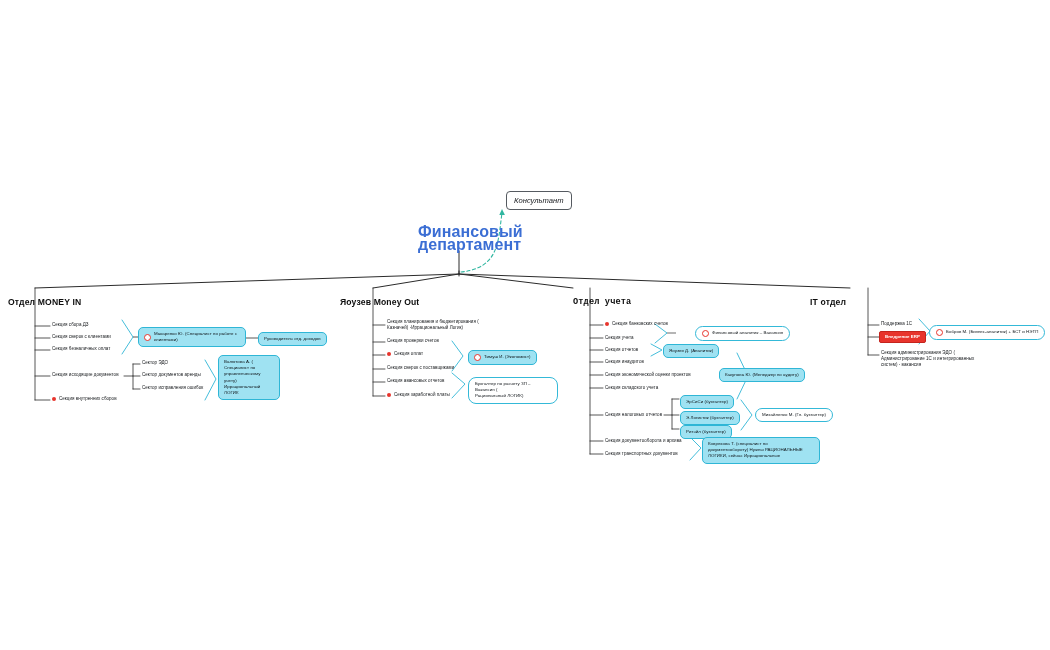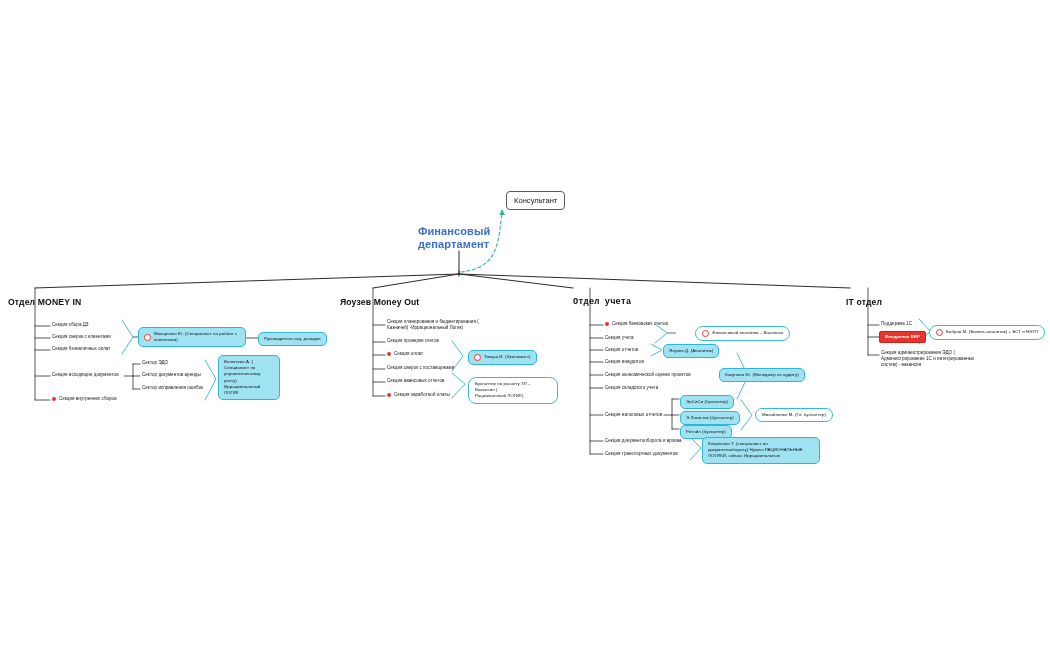--- a/index.html
+++ b/index.html
@@ -26,34 +26,35 @@
     pointer-events: none;
   }
   .node {
     position: absolute;
     box-sizing: border-box;
     white-space: nowrap;
   }
   
   .root-title {
     color: #3b6ed4;
-    font-size: 11px;
+    font-size: 16px;
     font-weight: bold;
     line-height: 13px;
     letter-spacing: .1px;
     white-space: pre-line;
   }
   
   .box-outline {
     border: 1px solid #555a60;
     border-radius: 4px;
     background: #ffffff;
     font-size: 7.6px;
     padding: 4px 7px;
     color: #15181c;
+    font-style: italic;
   }
   
   .dept {
     font-size: 8.6px;
     font-weight: bold;
     color: #0d0d0d;
     letter-spacing: .15px;
   }
   
   .leaf {
@@ -231,21 +232,21 @@
   <div class="node box-outline" style="left:506px; top:191px;">
     <span>Консультант</span>
   </div>
 
   <div class="node dept" style="left:8px; top:297px;">Отдел MONEY IN</div>
 
   <div class="node dept" style="left:340px; top:297px;">Яоузев Money Out</div>
 
   <div class="node dept" style="left:573px; top:297px;font-family:Liberation Mono, monospace;">Отдел учета</div>
 
-  <div class="node dept" style="left:846px; top:297px;">IT отдел</div>
+  <div class="node dept" style="left:810px; top:297px;">IT отдел</div>
 
   <div class="node leaf" style="left:52px; top:322px;">Секция сбора ДЗ</div>
   <div class="node leaf" style="left:52px; top:334px;">Секция сверок с клиентами</div>
   <div class="node leaf" style="left:52px; top:346px;">Секция безналичных оплат</div>
   <div class="node leaf" style="left:52px; top:372px;">Секция исходящие документов</div>
   <div class="node leaf leaf-row" style="left:52px; top:396px;">
     <span class="bullet"></span>
     <span>Секция внутренних сборов</span>
   </div>
 

